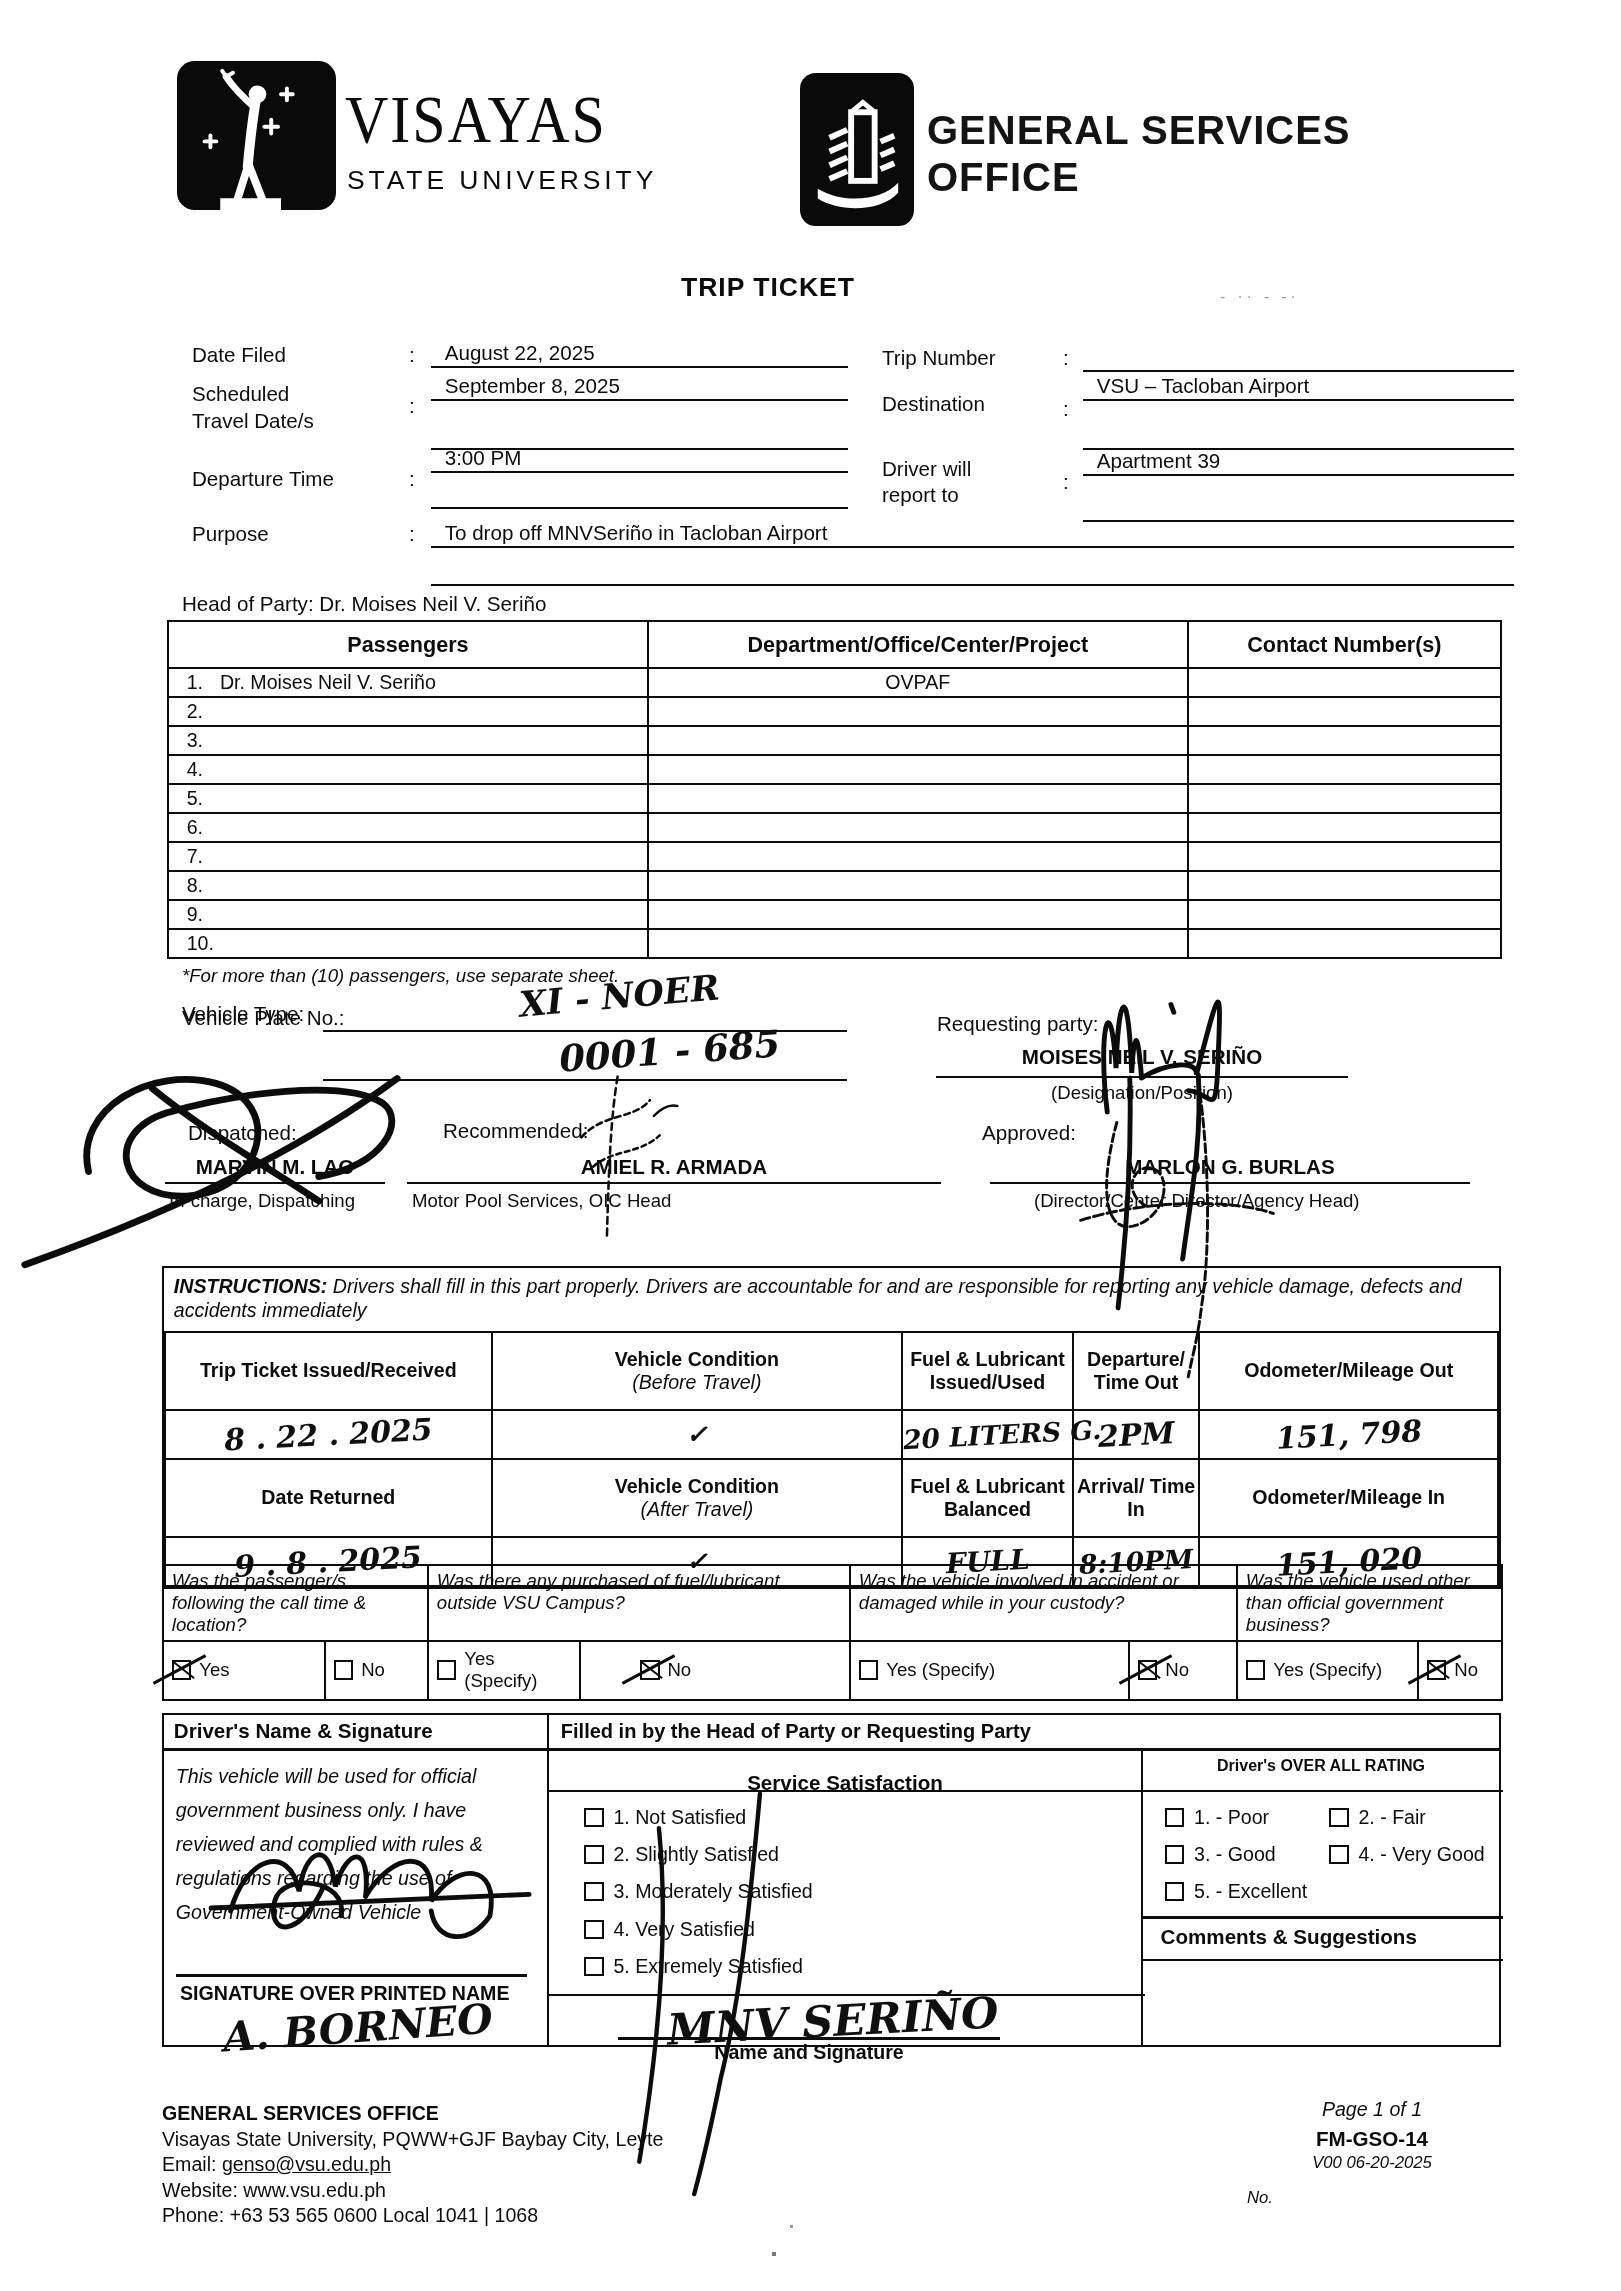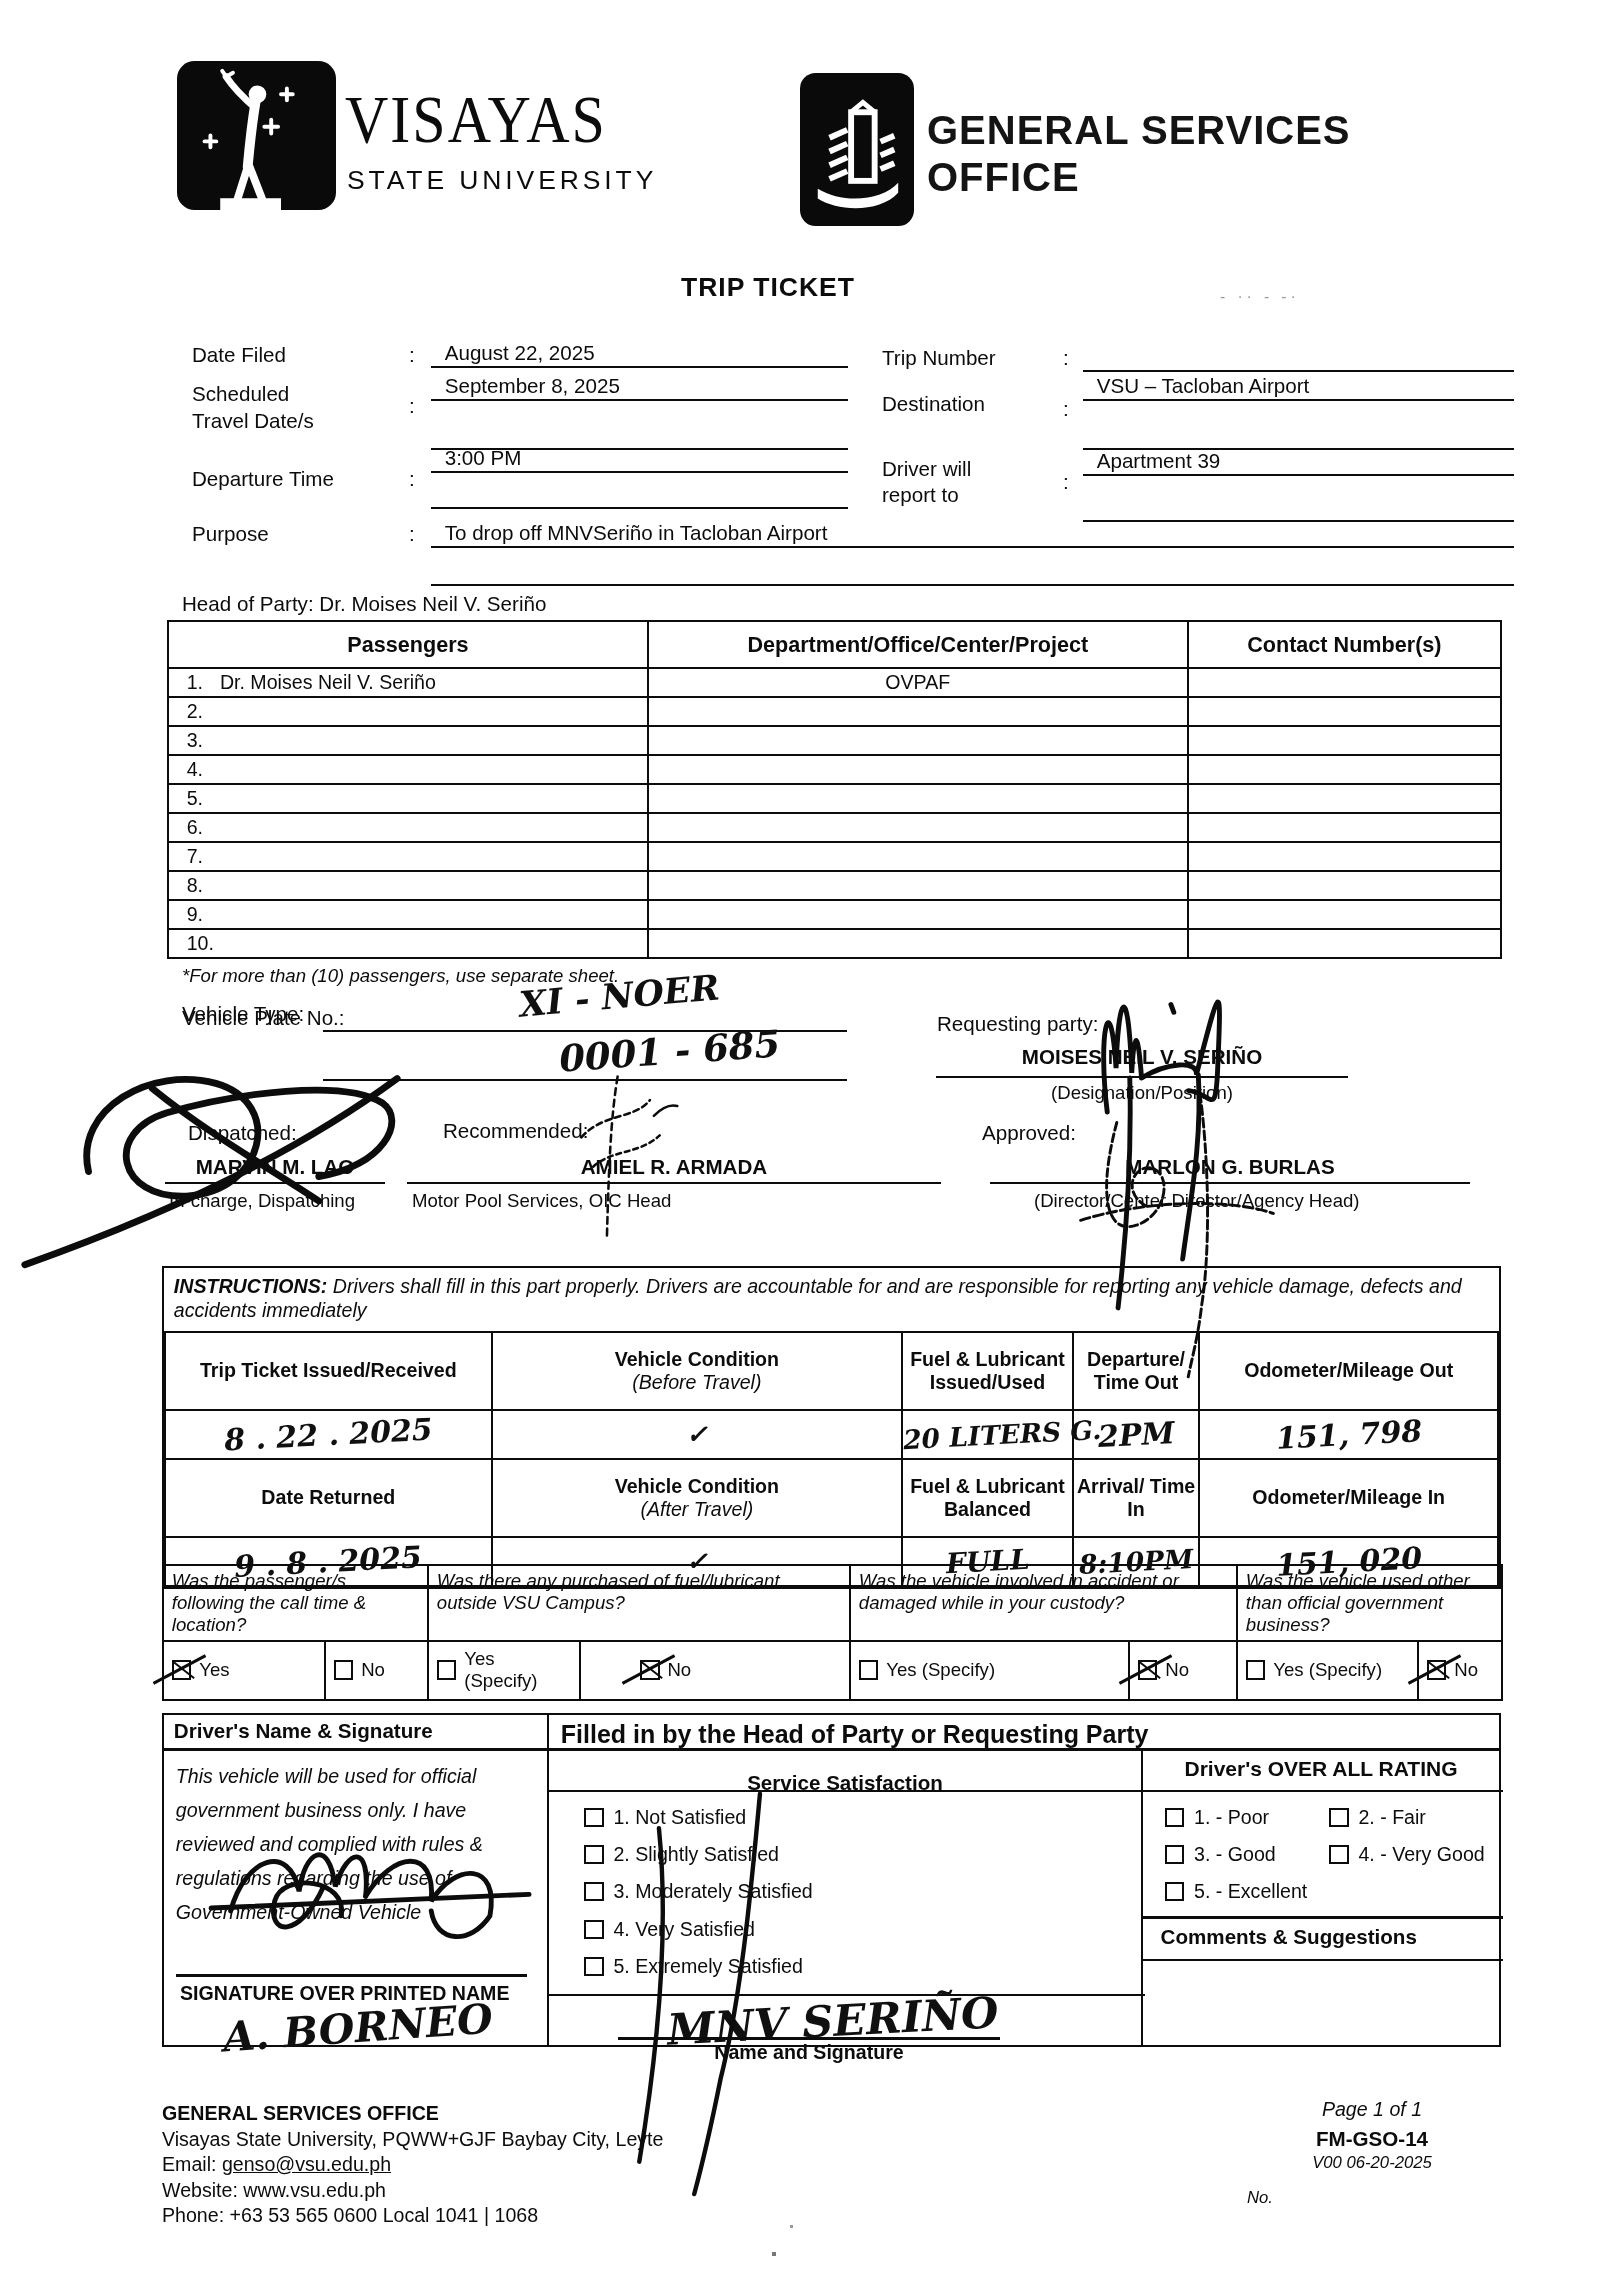--- a/index.html
+++ b/index.html
@@ -347,21 +347,21 @@
             </span>
           </td>
     </tr>
   </tbody>
     </table>
 
   <div class="bx" style="left:162px; top:1713px; width:387px; height:37px;">
     <div class="b" style="font-size:20.6px; padding:3.9px 9.8px;">Driver's Name &amp; Signature</div>
   </div>
   <div class="bx" style="left:547px; top:1713px; width:954px; height:37px;">
-    <div class="b" style="font-size:25px; padding:4.9px 11.8px;">Filled in by the Head of Party or Requesting Party</div>
+    <div class="b" style="font-size:20px; padding:4.9px 11.8px;">Filled in by the Head of Party or Requesting Party</div>
   </div>
 
   <div class="bx" style="left:162px; top:1749px; width:387px; height:298px;">
     <div class="i" style="font-size:19.6px; line-height:34px; padding:7.8px 11.8px 0 11.8px;">This vehicle will be used for official government business only.  I have reviewed and complied with rules &amp; regulations regarding the use of Government-Owned Vehicle</div>
     <div class="hline" style="left:11.8px; top:223px; width:351px; height:2.9px; position:absolute;"></div>
     <div class="b sig-caption" style="position:absolute; left:16px; top:231px;">SIGNATURE OVER PRINTED NAME</div>
     <div class="hw" style="position:absolute; left:59px; top:253px; font-size:41px; transform:rotate(-4deg);">A. BORNEO</div>
   </div>
 
   <div class="bx" style="left:547px; top:1749px; width:596px; height:298px;">
@@ -387,21 +387,21 @@
         <span class="cb"></span>
         <span>5. Extremely Satisfied</span>
       </div>
     <div class="hline" style="left:0; top:243px; width:596px; position:absolute;"></div>
     <div class="hw" style="position:absolute; left:118px; top:245px; font-size:43px; transform:rotate(-3deg);">MNV SERIÑO</div>
     <div class="hline" style="left:69px; top:286px; width:382px; height:2.9px; position:absolute;"></div>
     <div class="b" style="position:absolute; left:69px; top:290px; width:382px; text-align:center; font-size:19.6px;">Name and Signature</div>
   </div>
 
   <div class="bx" style="left:1141px; top:1749px; width:360px; height:298px;">
-    <div class="b" style="font-size:21px; text-align:center; padding-top:5.9px;">Driver's OVER ALL RATING</div>
+    <div class="b" style="font-size:16px; text-align:center; padding-top:5.9px;">Driver's OVER ALL RATING</div>
     <div class="hline" style="left:0; top:39px; width:360px; position:absolute;"></div>
     <div class="checkitem" style="position:absolute; left:21.6px; top:55px;">
         <span class="cb"></span>
         <span>1. - Poor</span>
       </div>
     <div class="checkitem" style="position:absolute; left:186px; top:55px;">
         <span class="cb"></span>
         <span>2. - Fair</span>
       </div>
     <div class="checkitem" style="position:absolute; left:21.6px; top:92px;">

